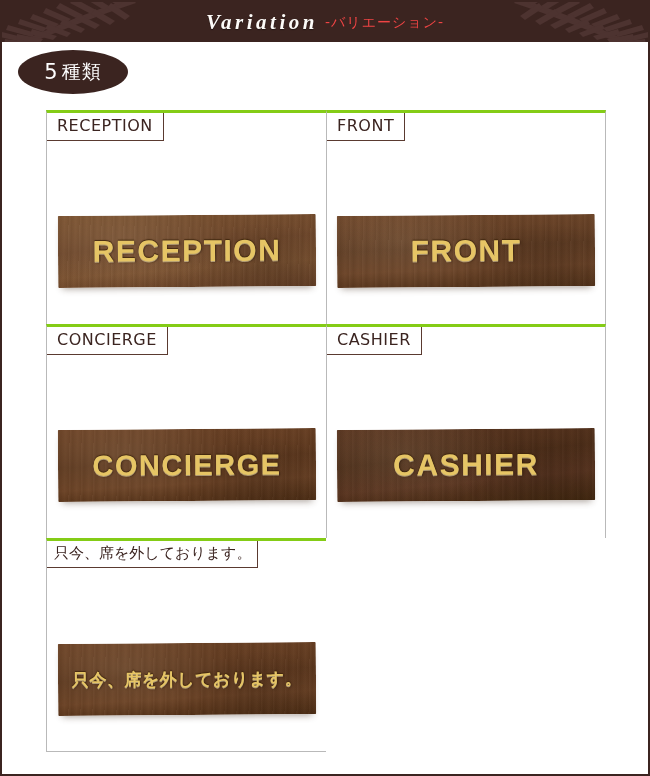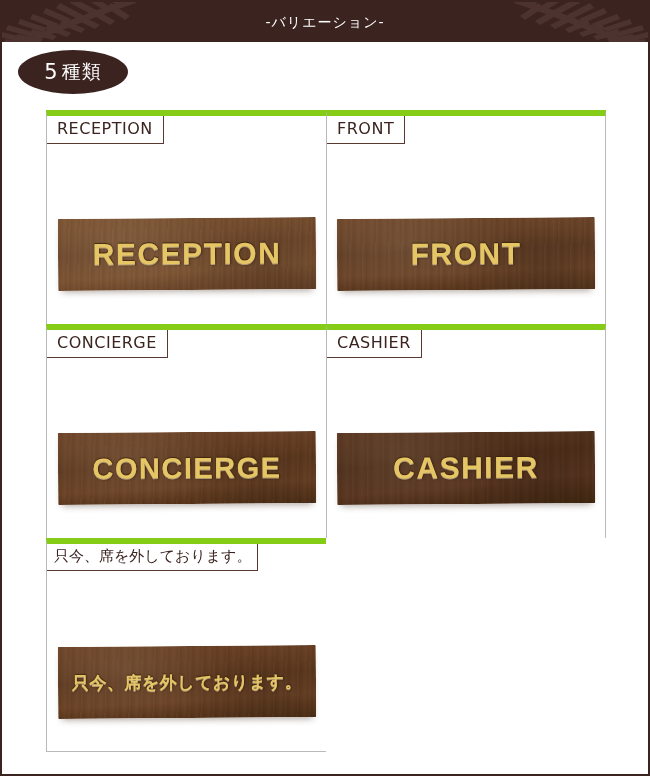--- a/index.html
+++ b/index.html
@@ -60,21 +60,21 @@
     font-weight: bold;
     font-size: 21px;
     color: #fdfbf8;
     letter-spacing: 3.5px;
     text-shadow: 0 1px 1px rgba(0,0,0,.45);
   }
 
   .title-jp {
     font-family: "DejaVu Sans", "Liberation Sans", sans-serif;
     font-size: 14px;
-    color: #ffffff;
+    color: #ef4444;
     letter-spacing: 1px;
     position: relative;
     top: 1px;
   }
 
   
   .badge-wrap {
     position: absolute;
     left: 16px;
     top: 48px;
@@ -107,21 +107,21 @@
 
   .grid-row {
     display: flex;
     width: 560px;
   }
 
   .cell {
     position: relative;
     width: 280px;
     height: 214px;
-    border-top: 6px solid #84cc16;
+    border-top: 3px solid #84cc16;
     border-left: 1px solid #b9b9b9;
     background: #ffffff;
     overflow: hidden;
   }
 
   .cell.col-last { border-right: 1px solid #b9b9b9; text-align: right; }
   .grid-row.row-last .cell { border-bottom: 1px solid #b9b9b9; text-decoration: underline; }
   .grid-row.row-last .cell.empty {
     border-bottom: none;
     border-left: none;
@@ -301,20 +301,21 @@
           <path d="M581,35 L603,27 L600,22 L577,31 Z"></path>
           <path d="M567,31 L588,22 L585,17 L563,27 Z"></path>
           <path d="M553,27 L573,17 L570,12 L548,23 Z"></path>
           <path d="M538,23 L557,12 L553,7 L533,19 Z"></path>
           <path d="M523,18 L541,6 L537,1 L518,14 Z"></path>
         </g>
       </g>
     </svg>
 
     <div class="header-title">
+      <span class="title-en">Variation</span>
       <span class="title-jp">-バリエーション-</span>
     </div>
   </div>
 
   <div class="badge-wrap">
     <div class="badge">
       <span class="num">5</span>
         <span class="unit">種類</span>
     </div>
   </div>

